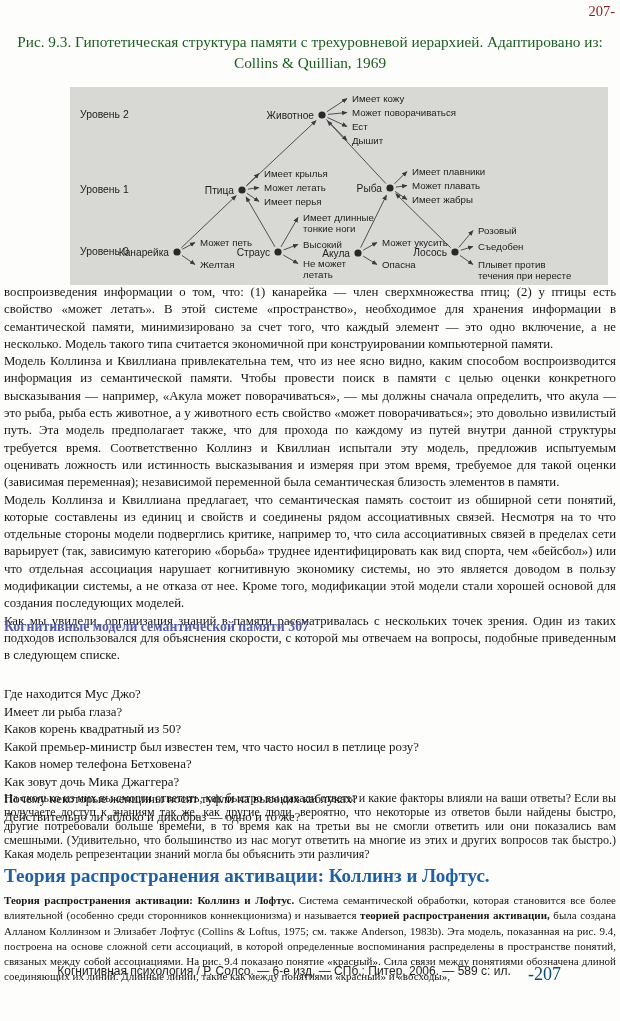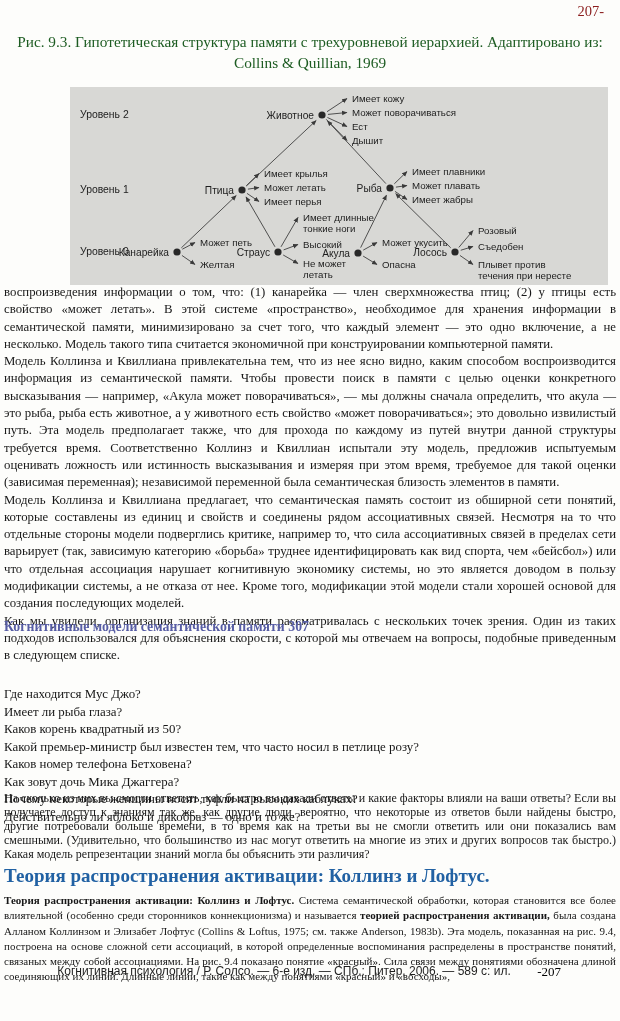--- a/index.html
+++ b/index.html
@@ -1,41 +1,41 @@
 <!DOCTYPE html>
 <html lang="ru"><head>
 <meta charset="utf-8">
 <style>
   html,body{margin:0;padding:0}
   body{
     width:620px;height:1021px;position:relative;overflow:hidden;
     background:#fdfdfb;color:#171717;
     font-family:"Liberation Serif",serif;
   }
-  .pagenum-top{position:absolute;top:3px;right:16px;font-size:14.5px;color:#8b1d1d}
+  .pagenum-top{position:absolute;top:3px;right:5px;font-size:14.5px;color:#8b1d1d}
   .caption{position:absolute;top:31px;left:0;width:620px;text-align:center;
     font-weight:normal;font-size:15.3px;line-height:21px;color:#1d5c22}
   .figure{position:absolute;top:87px;left:70px;width:538px;height:198px;background:#d8d8d5}
   .figure svg{display:block}
   .lvl{font:10.4px "Liberation Sans",sans-serif;fill:#1d1d1d}
   .nlab{font:10.2px "Liberation Sans",sans-serif;fill:#1d1d1d}
   .plab{font:9.7px "Liberation Sans",sans-serif;fill:#222}
   .edge{stroke:#3f3f3f;stroke-width:0.9;fill:none}
   .dot{fill:#282828}
   .textA{position:absolute;top:284px;left:4px;width:612px;font-size:12.8px;line-height:17.3px;text-align:justify}
   .textA p{margin:0}
   .subhead{position:absolute;top:619px;left:4px;width:612px;font-size:13.8px;font-weight:bold;color:#575da4}
   .questions{position:absolute;top:686px;left:4px;width:612px;font-size:12.9px;line-height:17.5px}
   .p5{position:absolute;top:791px;left:4px;width:612px;font-size:12px;line-height:14px;text-align:justify}
   .p5 p,.p6 p{margin:0}
   .heading{position:absolute;top:865px;left:4px;width:612px;font-size:19px;font-weight:bold;color:#2161a3}
   .p6{position:absolute;top:893px;left:4px;width:612px;font-size:11px;line-height:15.3px;text-align:justify}
   .footer{position:absolute;top:964px;left:0;width:568px;height:20px}
   .footer .cite{display:block;text-align:center;font-family:"Liberation Sans",sans-serif;font-size:12px;color:#1f1f1f}
-  .footer .pn{position:absolute;right:7px;top:0;font-size:13px;color:#000000}
+  .footer .pn{position:absolute;right:7px;top:0;font-size:18px;color:#0c4a6e}
 </style>
 </head>
 <body>
 
 <div class="pagenum-top">207-</div>
 
 <div class="caption">
   <div>Рис. 9.3. Гипотетическая структура памяти с трехуровневой иерархией. Адаптировано из:</div>
   <div>Collins &amp; Quillian, 1969</div>
 </div>

